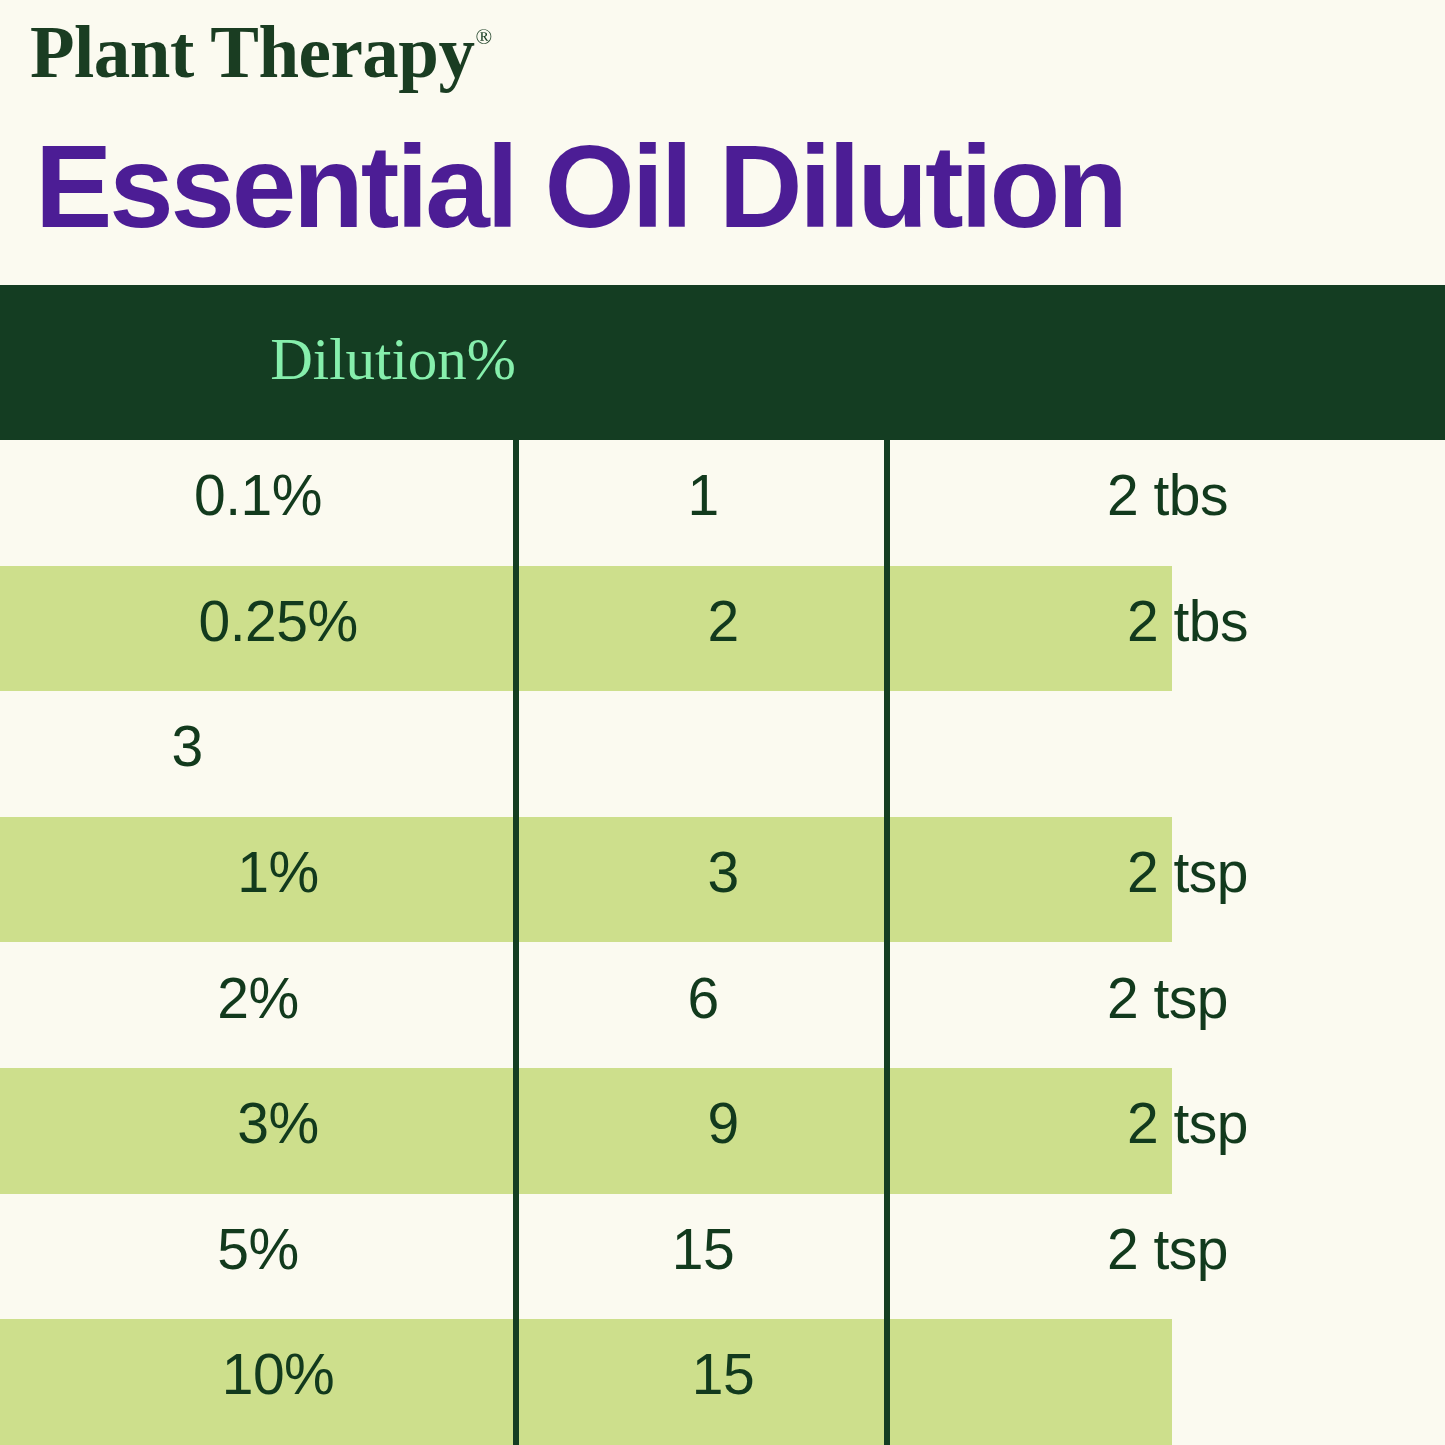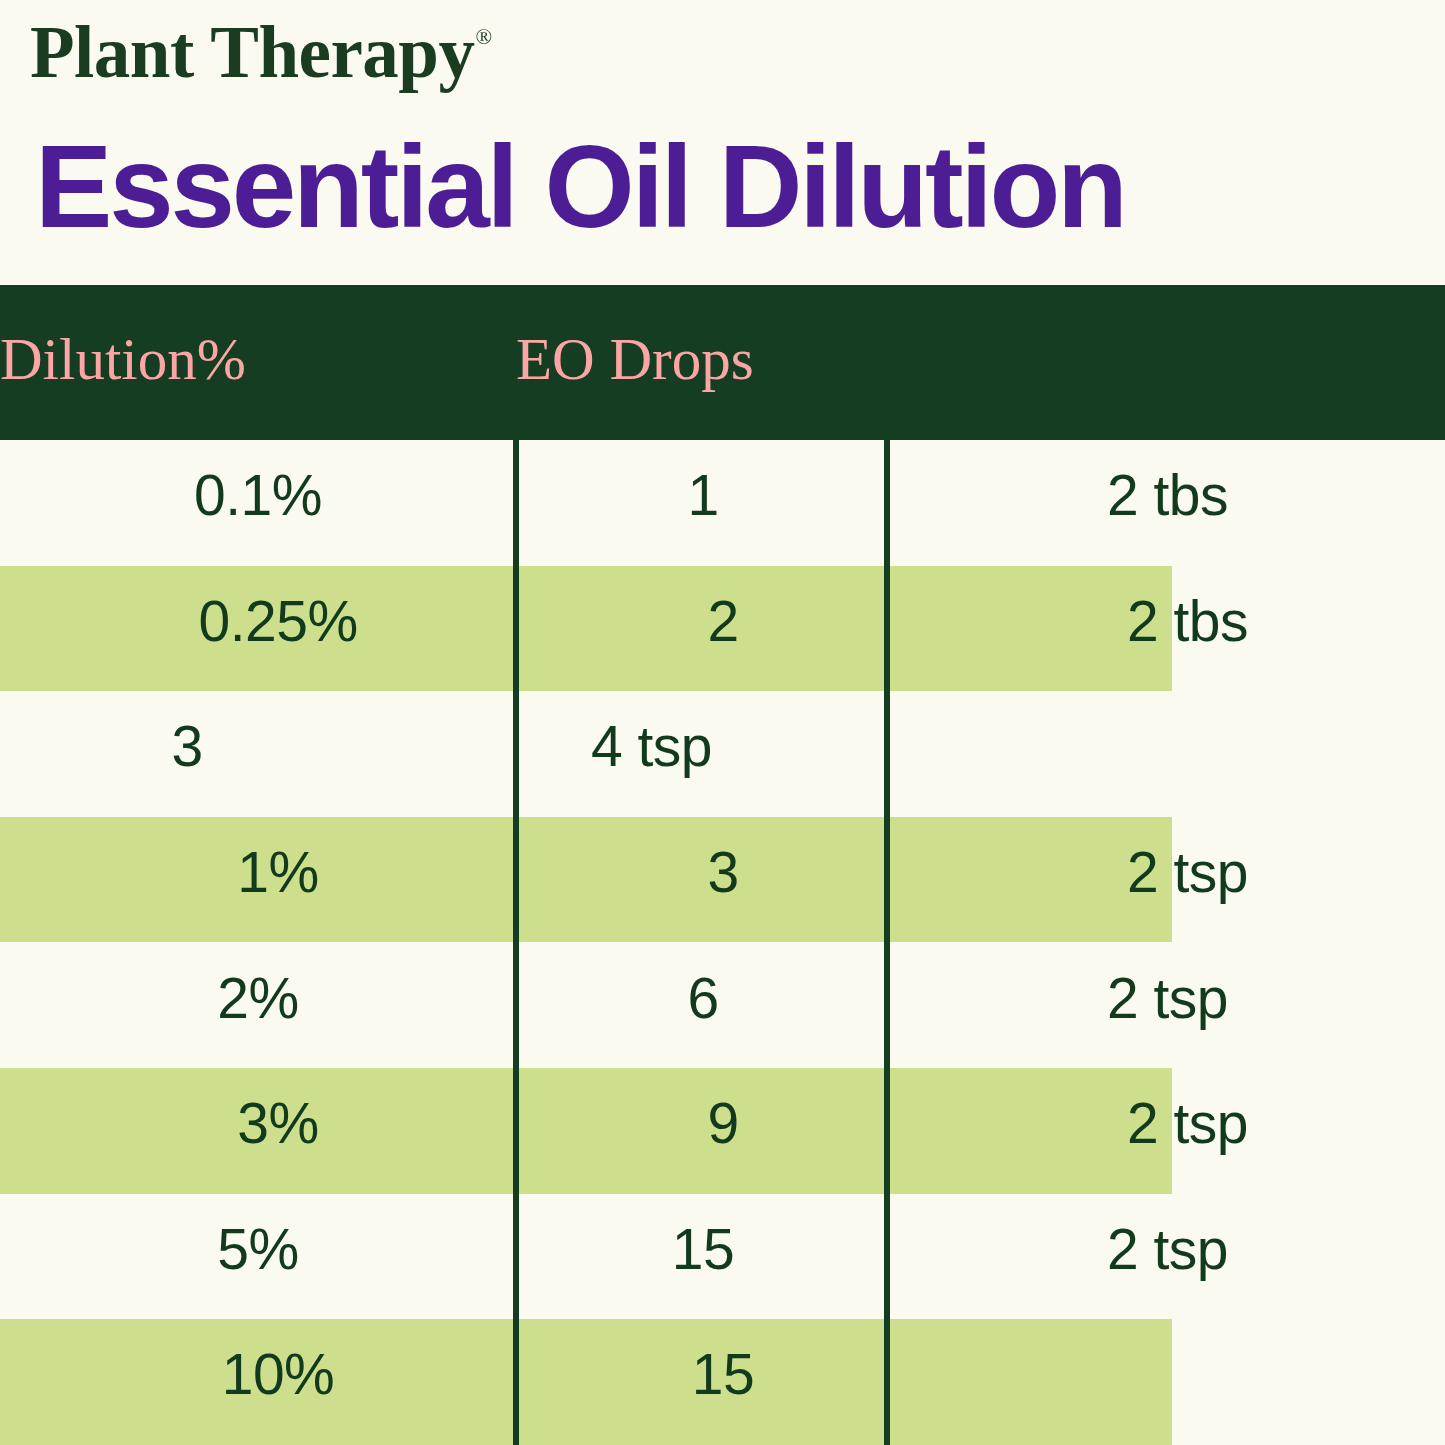--- a/index.html
+++ b/index.html
@@ -87,22 +87,22 @@
   .thead .row-inner {
     display: flex;
     width: 100%;
     height: 100%;
     align-items: center;
   }
   .th {
     font-family: "Liberation Serif", "DejaVu Serif", serif;
     font-weight: normal;
     font-size: 59px;
-    color: #fca5a5;
-    text-align: left;
+    color: #86efac;
+    text-align: right;
     line-height: 1;
     letter-spacing: 0px;
     padding-bottom: 6px;
   }
   .col-1 { width: 516px; flex: 0 0 516px; }
   .col-2 { width: 374px; flex: 0 0 374px; }
   .col-3 { width: 555px; flex: 0 0 555px; }
 
   .tbody {
     position: relative;
@@ -148,41 +148,39 @@
   <div class="brand-block">
     <div class="brand-logo"><span>Plant Therapy</span><span class="reg-mark">®</span></div>
     <div class="page-title">Essential Oil Dilution</div>
   </div>
 
   <div class="table">
 
     <div class="thead">
       <div class="row-inner">
         <div class="th col-1">Dilution%</div>
-        <div class="th col-2">EO Drops</div>
       </div>
     </div>
 
     <div class="tbody">
 
       <div class="tr odd">
         <div class="td col-1">0.1%</div>
         <div class="td col-2">1</div>
         <div class="td col-3">2 tbs</div>
       </div>
 
       <div class="tr even">
         <div class="td col-1">0.25%</div>
         <div class="td col-2">2</div>
         <div class="td col-3">2 tbs</div>
       </div>
 
       <div class="tr odd">
         <div class="td col-2">3</div>
-        <div class="td col-3">4 tsp</div>
       </div>
 
       <div class="tr even">
         <div class="td col-1">1%</div>
         <div class="td col-2">3</div>
         <div class="td col-3">2 tsp</div>
       </div>
 
       <div class="tr odd">
         <div class="td col-1">2%</div>

